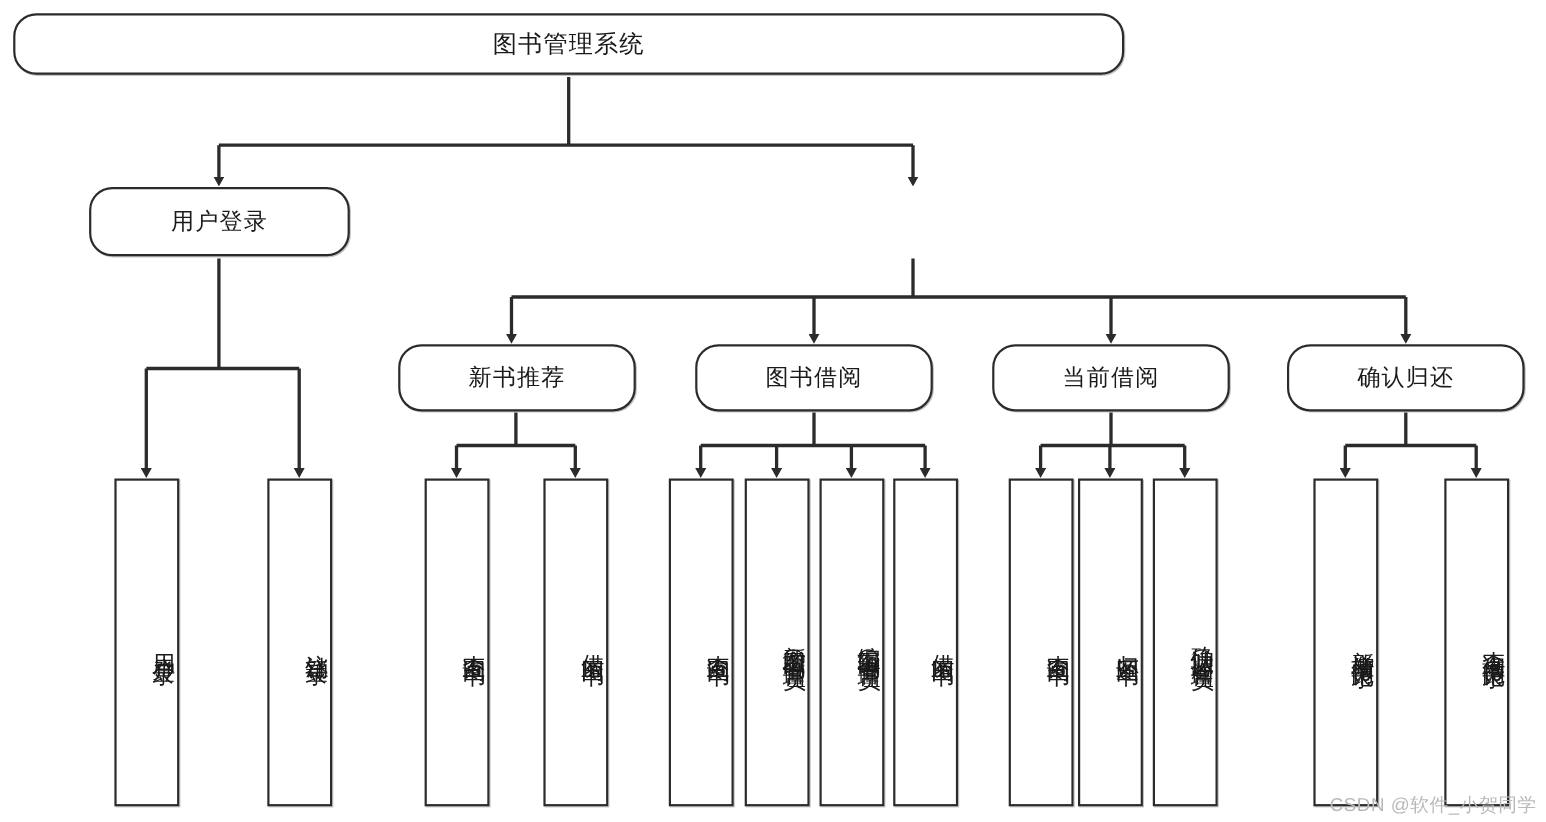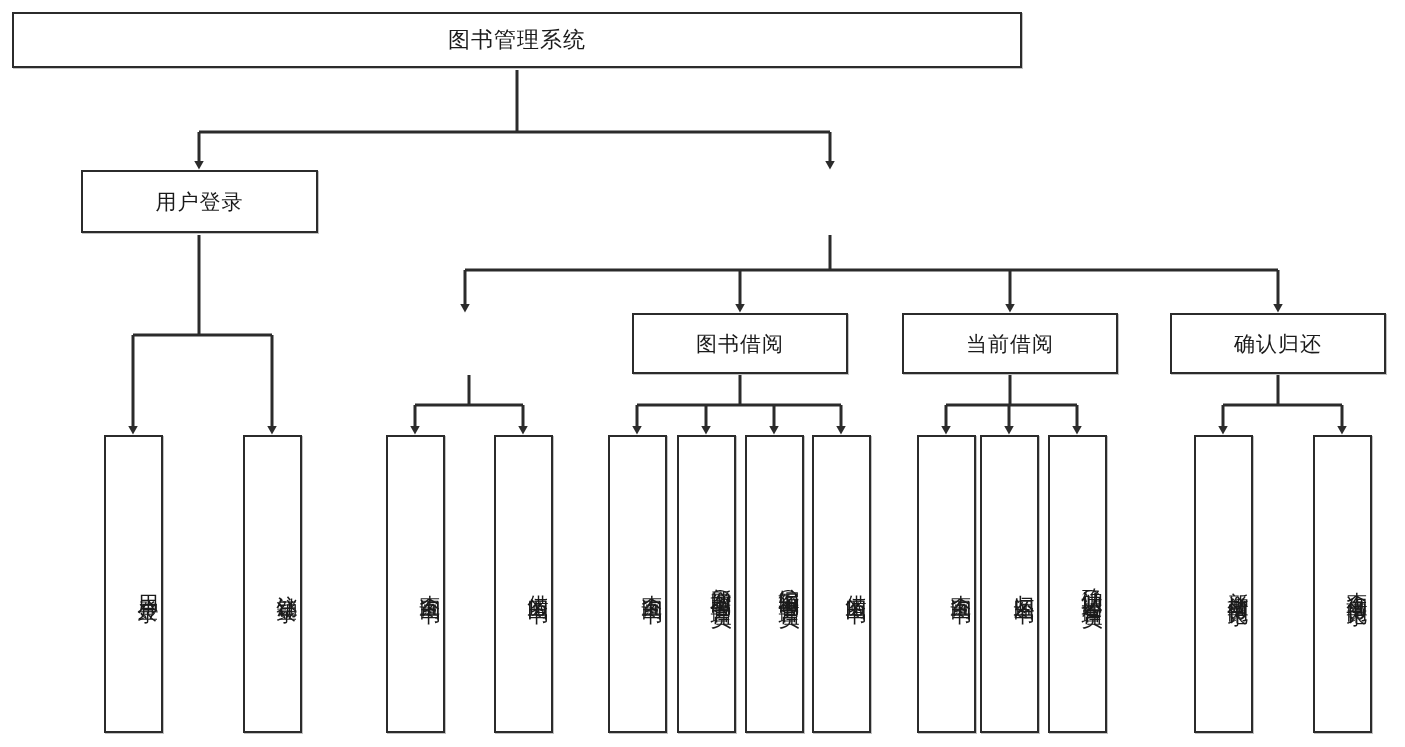--- a/index.html
+++ b/index.html
@@ -35,20 +35,21 @@
     align-items: center;
     justify-content: center;
     color: #1a1a1a;
     box-shadow: 1px 1px 0 rgba(120,120,120,0.45);
   }
   .node.horizontal {
     font-size: 21px;
     letter-spacing: 1px;
     line-height: 1.2;
     text-align: center;
+    border-radius: 21px;
   }
   .node.root {
     font-size: 22px;
   }
   .node.vertical {
     writing-mode: vertical-rl;
     text-orientation: upright;
     font-size: 21px;
     letter-spacing: 3px;
     line-height: 1.25;
@@ -129,20 +130,23 @@
   </svg>
 
   <div class="node horizontal root" style="left:12px; top:12px; width:1010px; height:56px;">
     <span>图书管理系统</span>
   </div>
 
   <div class="node horizontal" style="left:81px; top:170px; width:237px; height:63px;">
     <span>用户登录</span>
   </div>
 
+  <div class="node horizontal" style="left:362px; top:313px; width:216px; height:61px;">
+    <span>新书推荐</span>
+  </div>
   <div class="node horizontal" style="left:902px; top:313px; width:216px; height:61px;">
     <span>当前借阅</span>
   </div>
   <div class="node horizontal" style="left:632px; top:313px; width:216px; height:61px;">
     <span>图书借阅</span>
   </div>
   <div class="node horizontal" style="left:1170px; top:313px; width:216px; height:61px;">
     <span>确认归还</span>
   </div>
 
@@ -183,14 +187,15 @@
     <span class="vtext">确认归还（管理员）</span>
   </div>
 
   <div class="node vertical" style="left:1194px; top:435px; width:59px; height:298px;">
     <span class="vtext">新增借阅记录</span>
   </div>
   <div class="node vertical" style="left:1313px; top:435px; width:59px; height:298px;">
     <span class="vtext">查询借阅记录</span>
   </div>
 
+  <div id="watermark">CSDN @软件_小贺同学</div>
 
 </div>
 
 </body></html>

